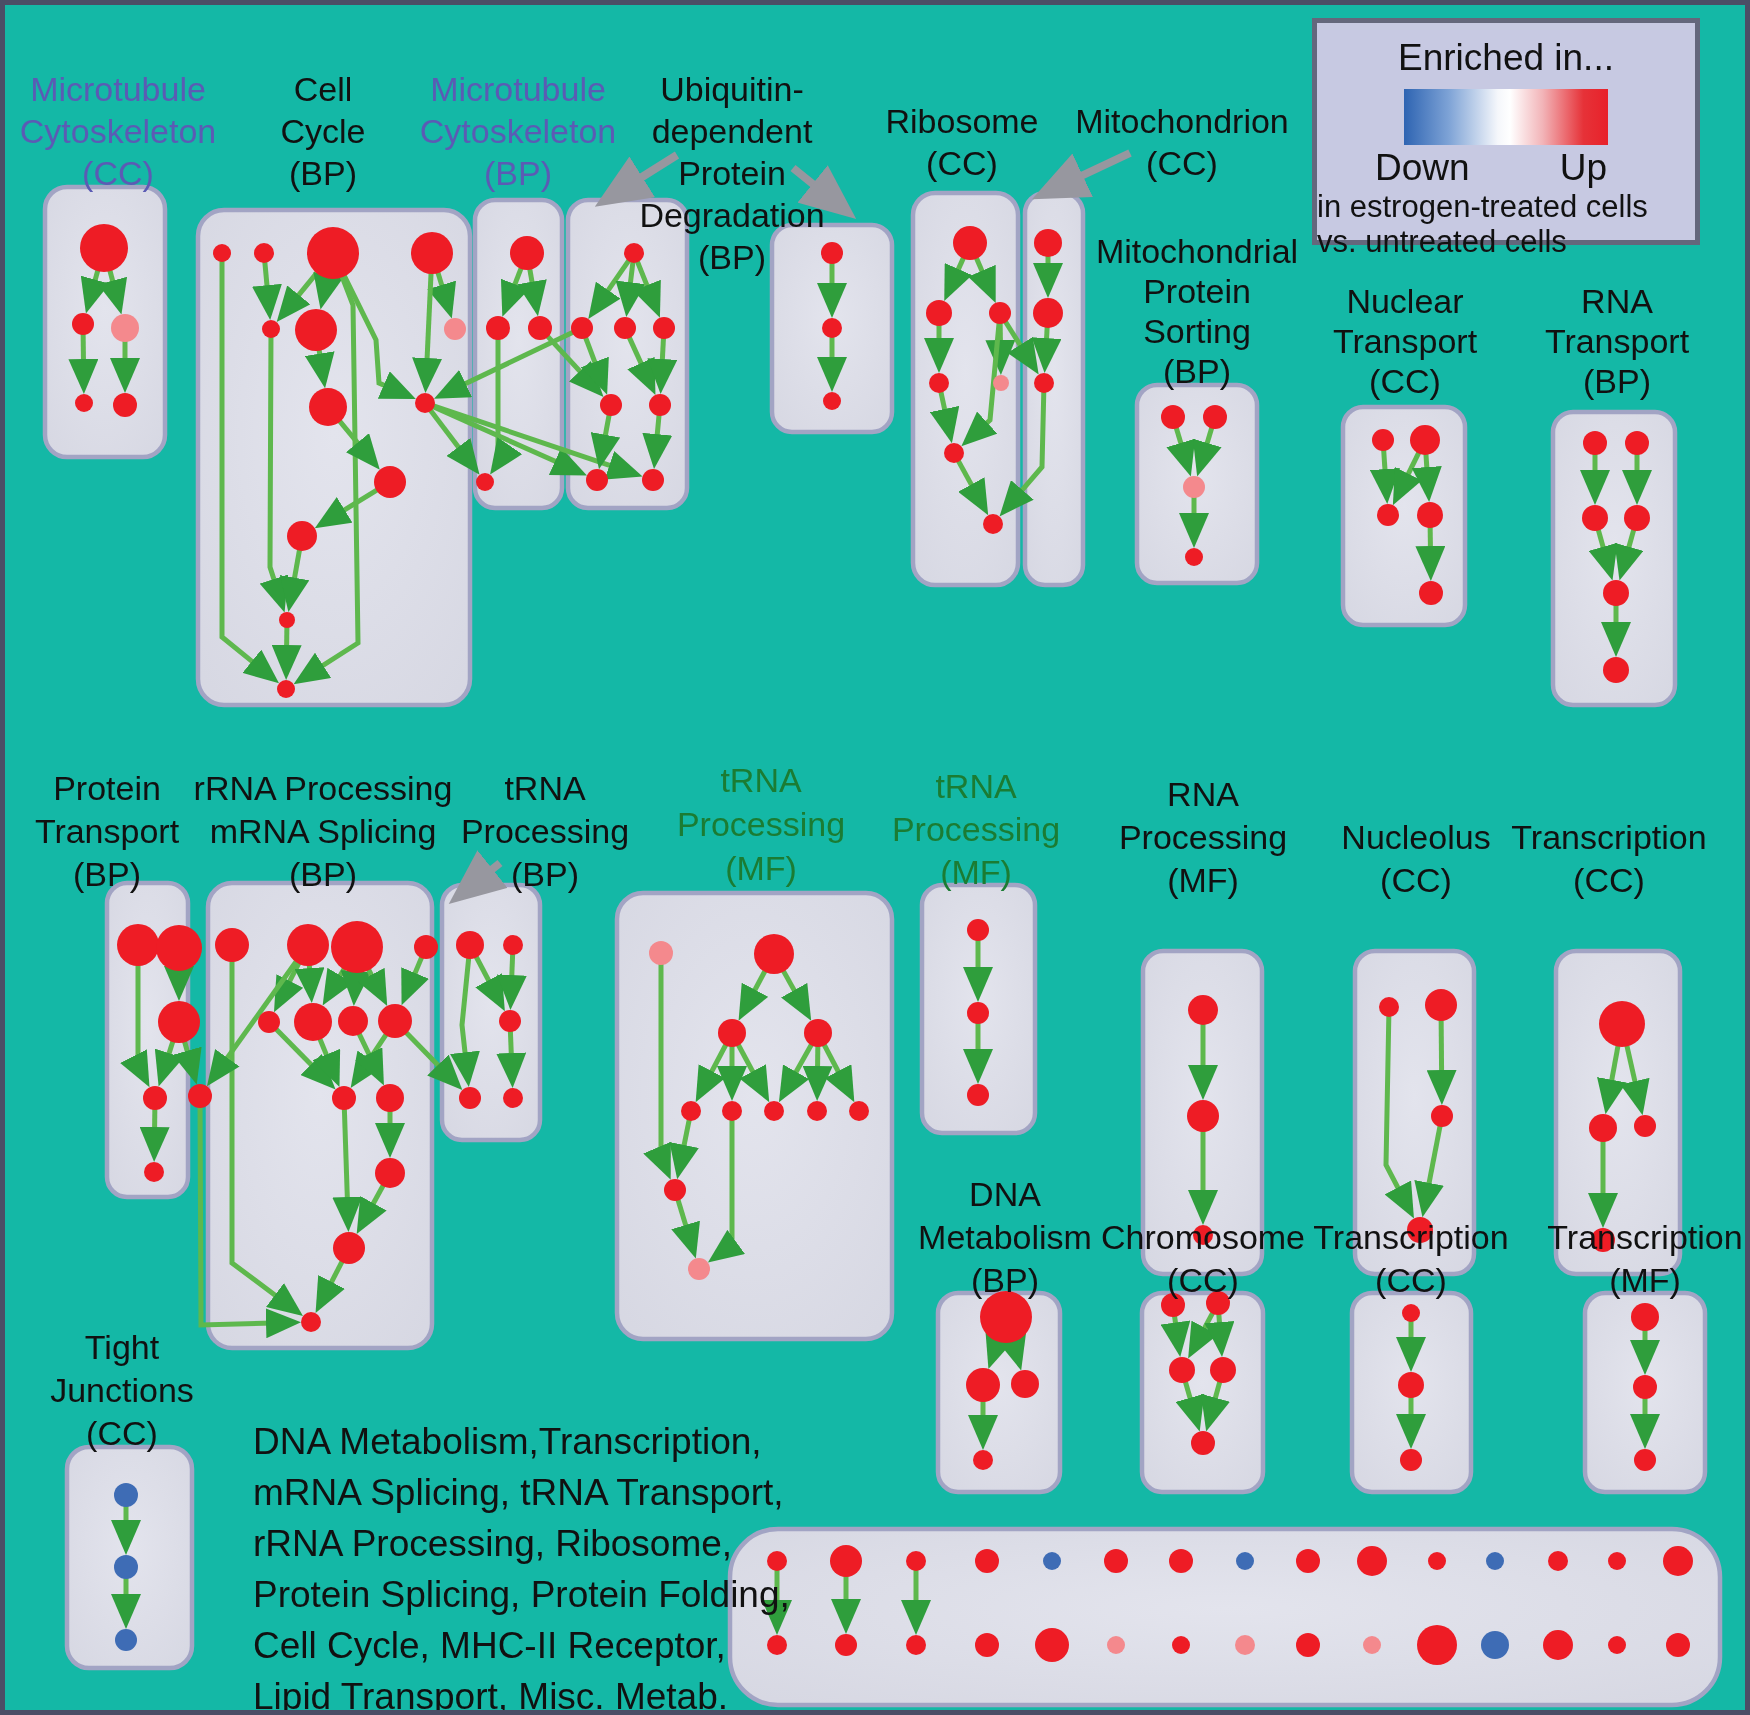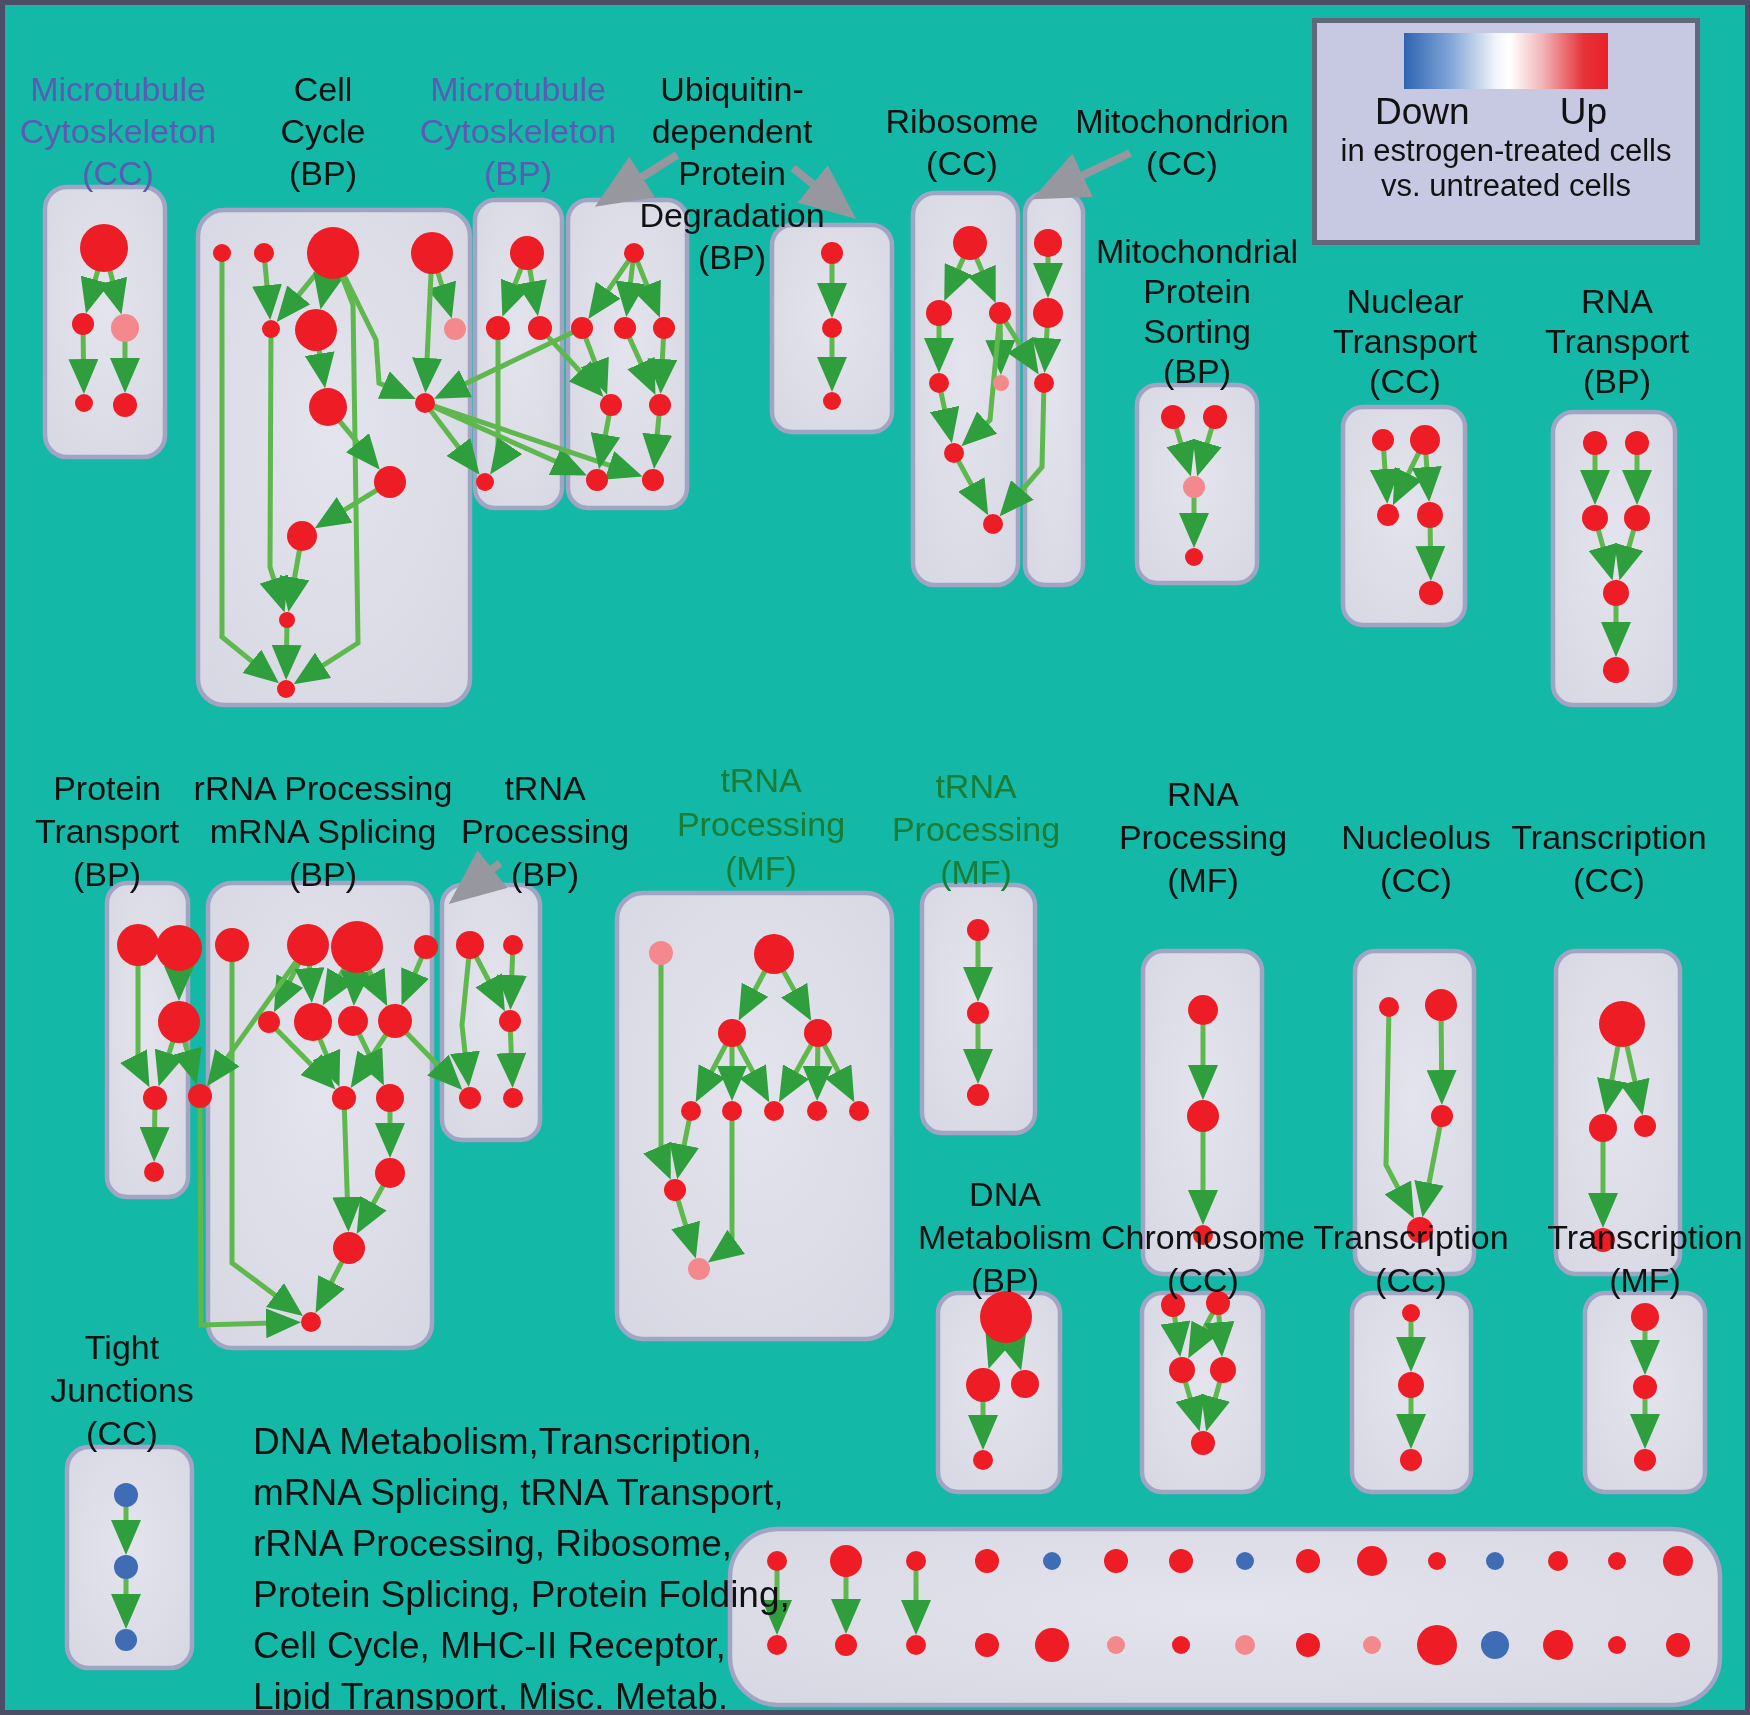--- a/index.html
+++ b/index.html
@@ -5,21 +5,21 @@
   html,body{margin:0;padding:0;background:#9fa1b8;font-family:"Liberation Sans",sans-serif;}
   #stage{position:relative;width:1750px;height:1715px;box-sizing:border-box;
          background:#14b8a6;border:5px solid #4b4e66;overflow:hidden;}
   #net{position:absolute;left:0;top:0;}
   .legend{position:absolute;left:1307px;top:13px;width:388px;height:227px;
           border:5px solid #64677c;box-sizing:border-box;background:#c7c9e2;}
   .legend-title{text-align:center;font-size:37px;color:#111;margin-top:14px;}
   .legend-gradient{margin:10px auto 0 auto;width:204px;height:56px;
       background:linear-gradient(to right,#2e64b2 0%,#7ea3d6 22%,#f5f7fb 46%,#ffffff 52%,#f2b4b8 68%,#e63238 88%,#e8212a 100%);}
   .legend-updown{display:flex;justify-content:space-between;padding:2px 88px 0 58px;font-size:37px;color:#111;}
-  .legend-sub{text-align:center;font-size:31px;color:#111;line-height:35px;}
+  .legend-sub{font-size:31px;color:#111;line-height:35px;}
   .misc-text{position:absolute;left:248px;top:1411px;font-size:37px;line-height:51px;color:#111;white-space:nowrap;}
 </style>
 </head>
 <body>
 
 <div id="stage">
   <svg id="net" width="1750" height="1715">
       <defs>
         <radialGradient id="boxg" cx="50%" cy="45%" r="75%">
           <stop offset="0%" stop-color="#e3e4ed"></stop>
@@ -398,20 +398,21 @@
       <text x="117" y="1354" text-anchor="middle" font-size="34" fill="#111111" font-family="&quot;Liberation Sans&quot;, sans-serif">Tight</text>
       <text x="117" y="1397" text-anchor="middle" font-size="34" fill="#111111" font-family="&quot;Liberation Sans&quot;, sans-serif">Junctions</text>
       <text x="117" y="1440" text-anchor="middle" font-size="34" fill="#111111" font-family="&quot;Liberation Sans&quot;, sans-serif">(CC)</text>
       <line x1="672" y1="150" x2="602" y2="194" stroke="#97979f" stroke-width="8" marker-end="url(#ag)"></line>
       <line x1="788" y1="163" x2="840" y2="205" stroke="#97979f" stroke-width="8" marker-end="url(#ag)"></line>
       <line x1="1125" y1="148" x2="1040" y2="188" stroke="#97979f" stroke-width="8" marker-end="url(#ag)"></line>
       <line x1="495" y1="858" x2="455" y2="890" stroke="#97979f" stroke-width="8" marker-end="url(#ag)"></line>
     </svg>
 
   <div class="legend">
+    <div class="legend-title">Enriched in...</div>
     <div class="legend-gradient"></div>
     <div class="legend-updown">
       <span>Down</span>
       <span>Up</span>
     </div>
     <div class="legend-sub">in estrogen-treated cells</div>
     <div class="legend-sub">vs. untreated cells</div>
   </div>
 
   <div class="misc-text">

